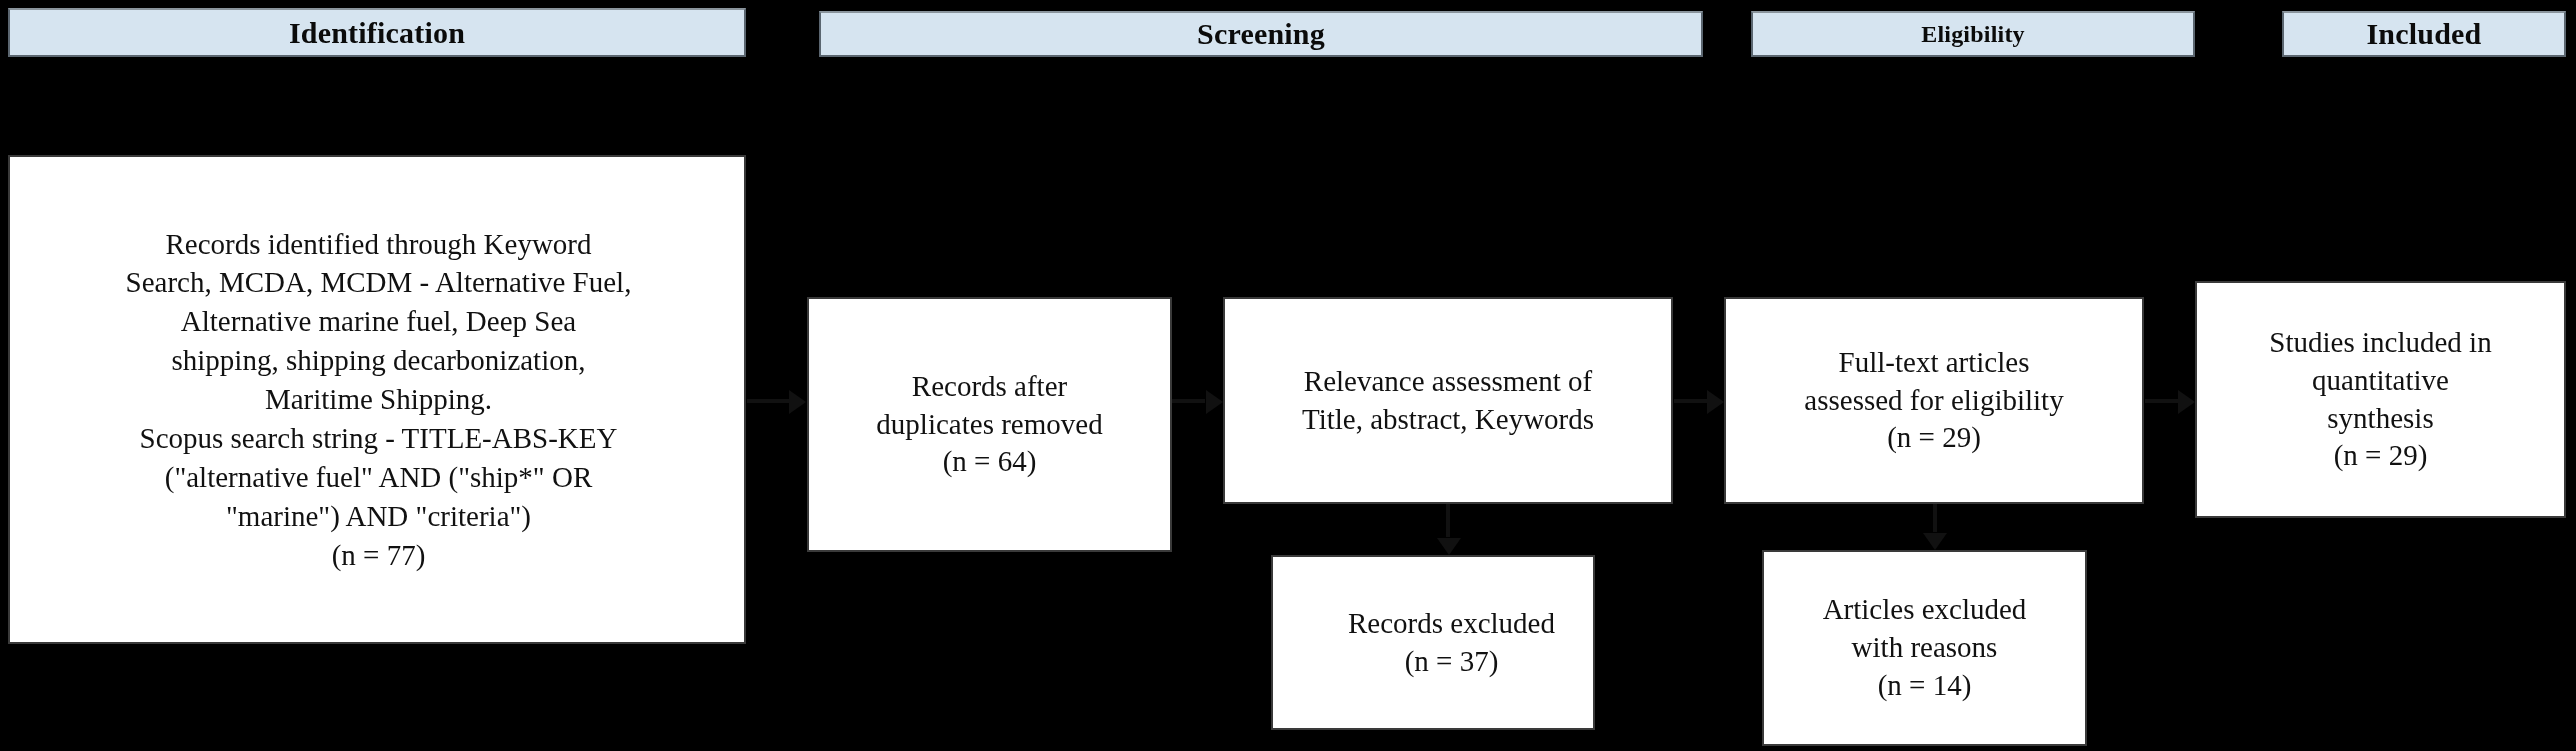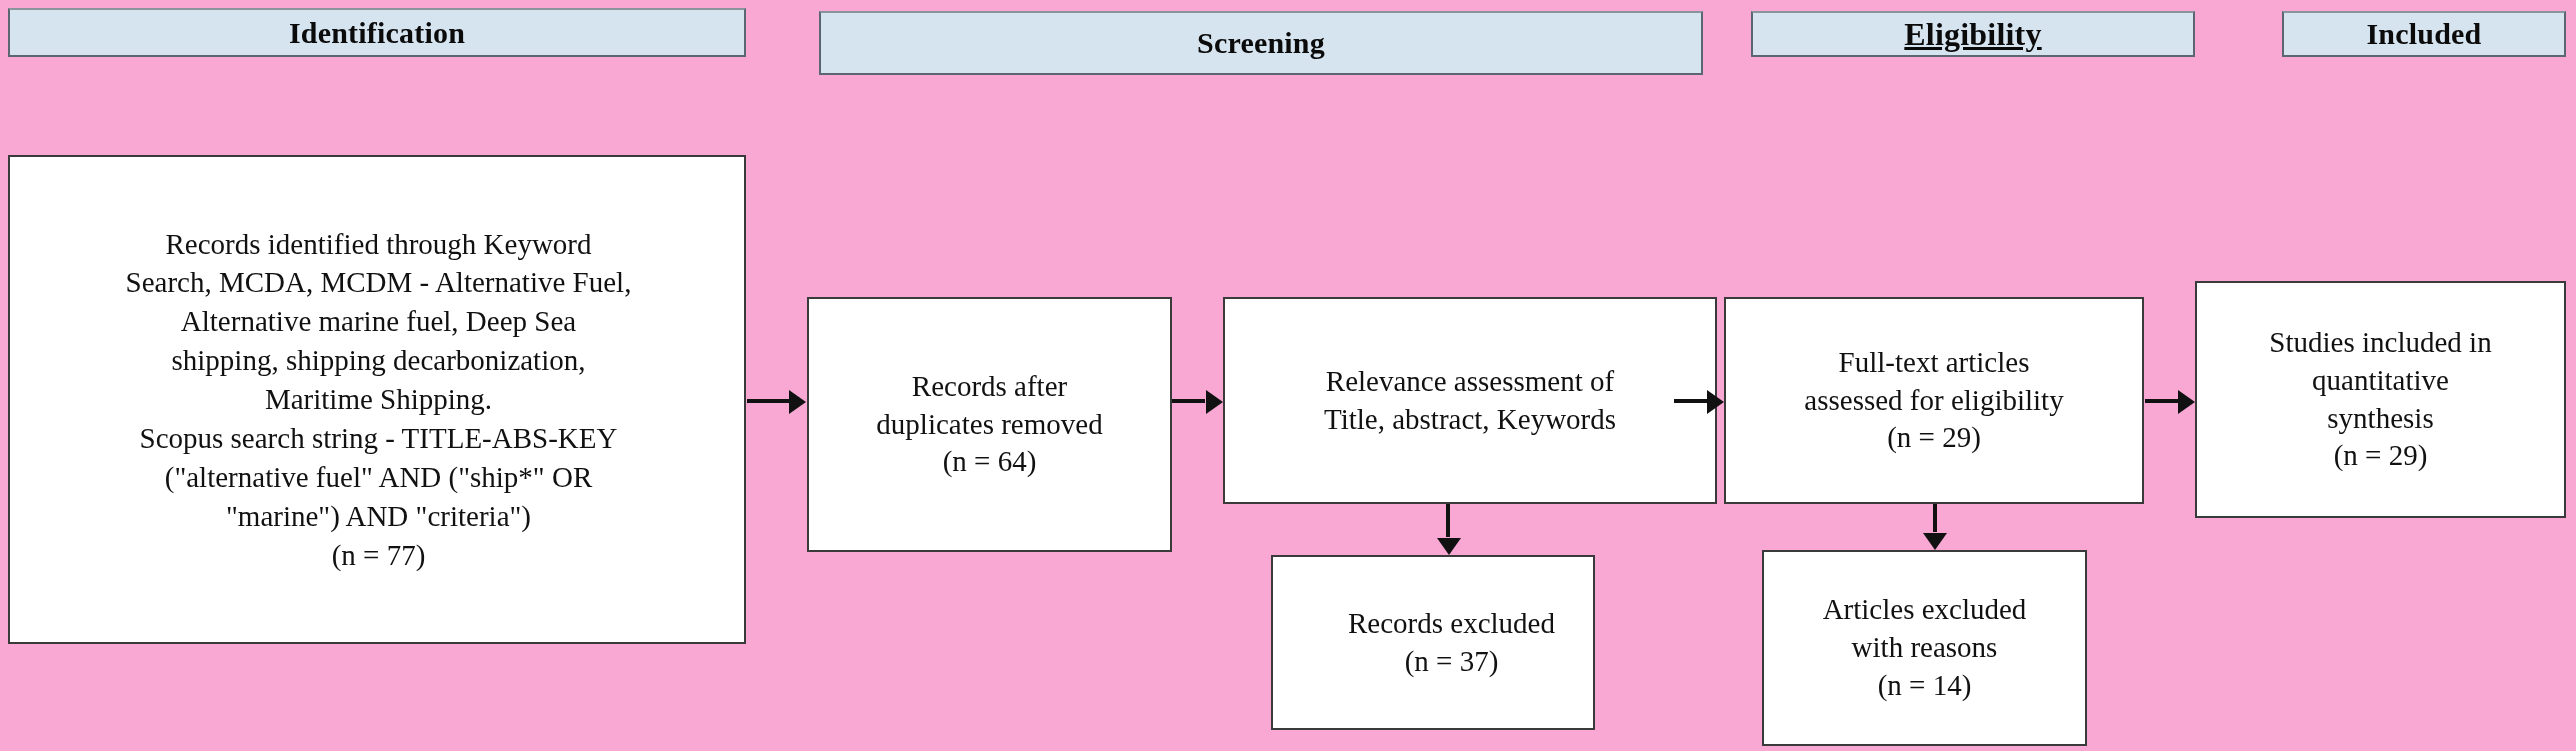--- a/index.html
+++ b/index.html
@@ -7,21 +7,21 @@
     padding: 0;
     background: #ffffff;
   }
   body {
     font-family: "Liberation Serif", "DejaVu Serif", serif;
   }
   #canvas {
     position: relative;
     width: 2576px;
     height: 752px;
-    background: #f9a8d4;
+    background: #000000;
     overflow: hidden;
   }
 
   
   .stage-header {
     position: absolute;
     box-sizing: border-box;
     background: #d6e4f0;
     border: 2.4px solid #5b6670;
     border-top-color: #8a949c;
@@ -84,25 +84,25 @@
 </style>
 </head>
 <body>
 
 <div id="canvas">
 
   <div class="stage-header" id="hdr-identification" style="left:8px; top:8px; width:738px; height:49px; font-size:30px;">
     <span>Identification</span>
   </div>
 
-  <div class="stage-header" id="hdr-screening" style="left:819px; top:11px; width:884px; height:64px; font-size:30px;">
+  <div class="stage-header" id="hdr-screening" style="left:819px; top:11px; width:884px; height:46px; font-size:30px;">
     <span>Screening</span>
   </div>
 
-  <div class="stage-header" id="hdr-eligibility" style="left:1751px; top:11px; width:444px; height:46px; font-size:32px;text-decoration:underline;">
+  <div class="stage-header" id="hdr-eligibility" style="left:1751px; top:11px; width:444px; height:46px; font-size:24px;">
     <span>Eligibility</span>
   </div>
 
   <div class="stage-header" id="hdr-included" style="left:2282px; top:11px; width:284px; height:46px; font-size:30px;">
     <span>Included</span>
   </div>
 
   <div class="pbox" id="box-identification" style="left:8px; top:155px; width:738px; height:489px; font-size:29px;padding-left:14px;">
     <span class="lines">
       <span class="ln">Records identified through Keyword</span>
@@ -124,21 +124,21 @@
     <span class="lines">
       <span class="ln">Records after</span>
       <span class="ln">duplicates removed</span>
       <span class="ln">(n = 64)</span>
     </span>
   </div>
 
   <div class="h-conn" style="left:1172px; top:399px; width:33px;"></div>
   <div class="h-arrow" style="left:1206px; top:390px;"></div>
 
-  <div class="pbox" id="box-relevance" style="left:1223px; top:297px; width:494px; height:207px; font-size:29px;">
+  <div class="pbox" id="box-relevance" style="left:1223px; top:297px; width:450px; height:207px; font-size:29px;">
     <span class="lines">
       <span class="ln">Relevance assessment of</span>
       <span class="ln">Title, abstract, Keywords</span>
     </span>
   </div>
 
   <div class="h-conn" style="left:1674px; top:399px; width:33px;"></div>
   <div class="h-arrow" style="left:1707px; top:390px;"></div>
 
   <div class="pbox" id="box-fulltext" style="left:1724px; top:297px; width:420px; height:207px; font-size:29px;">

